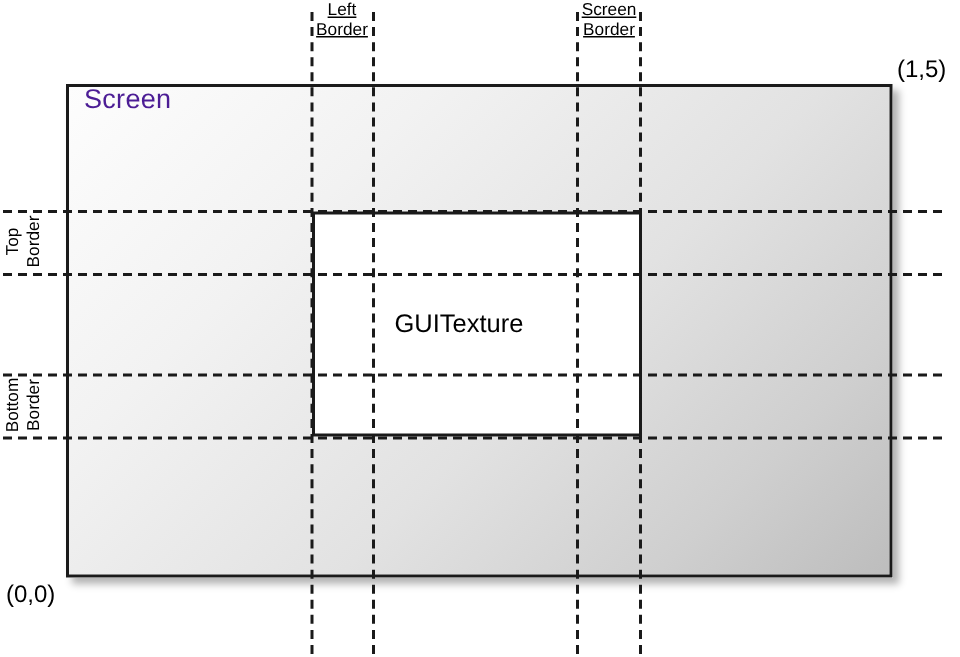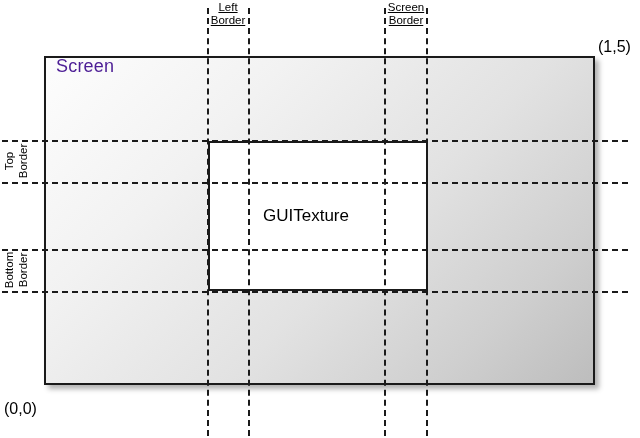--- a/index.html
+++ b/index.html
@@ -103,21 +103,21 @@
   }
 
   
   .coord {
     position: absolute;
     font-size: 16px;
     color: #000;
     white-space: nowrap;
   }
   .coord-tr { left: 598px; top: 38px; }
-  .coord-bl { left: 4px;  top: 400px; }
+  .coord-bl { left: 4px;  top: 388px; }
 </style>
 </head>
 <body>
 
 <div id="stage">
 
   <div class="screen-rect"></div>
   <div class="screen-label">Screen</div>
 
   <div class="texture-rect"></div>

